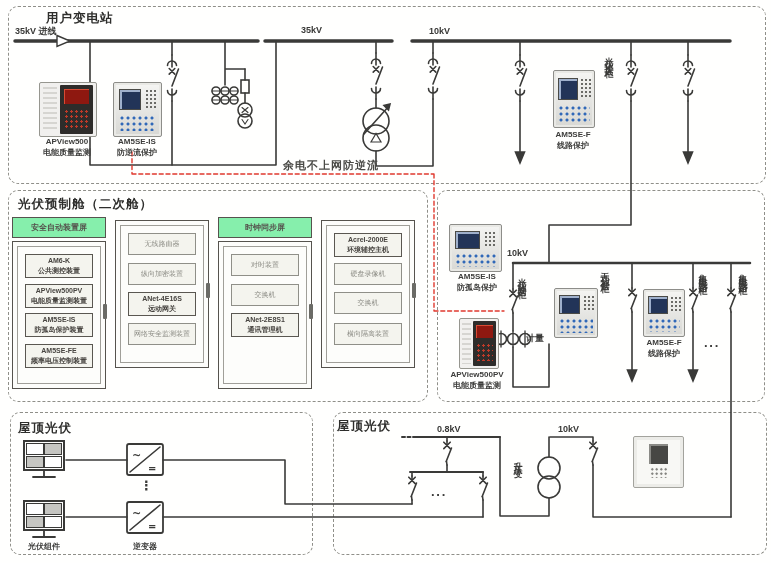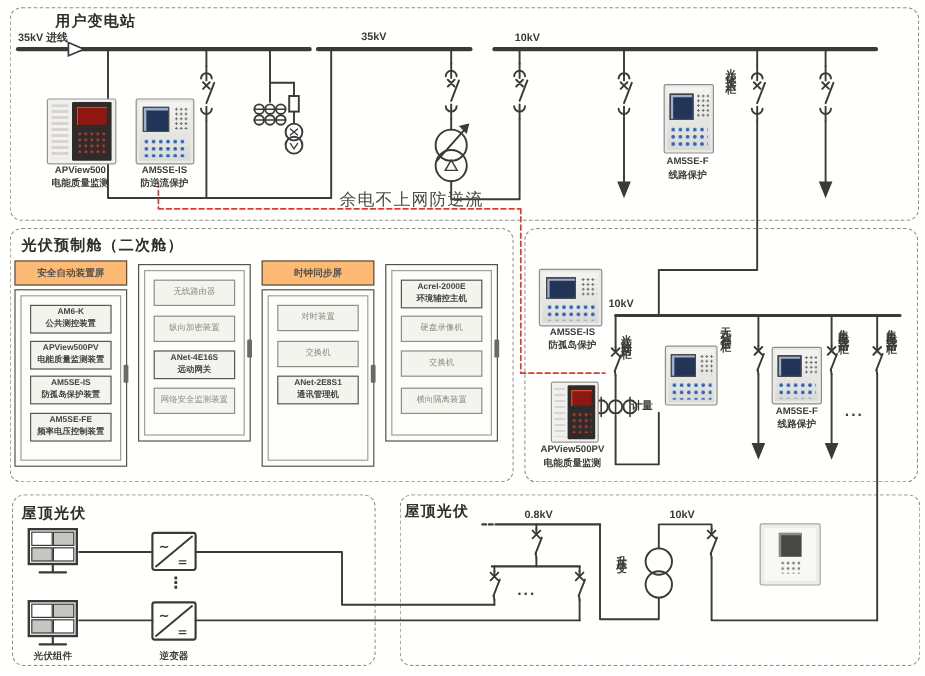--- a/index.html
+++ b/index.html
@@ -1,21 +1,21 @@
 <!DOCTYPE html>
 <html><head>
 <meta charset="utf-8">
 <style>
   html,body{margin:0;padding:0;background:#ffffff;}
   #app{position:relative;width:771px;height:563px;background:#fffffe;overflow:hidden;
        font-family:"Liberation Sans","DejaVu Sans",sans-serif;color:#3a3a38;}
   .section{position:absolute;border:1.6px dashed #8f8f89;border-radius:10px;}
   .sec-title{position:absolute;font-size:12.5px;font-weight:bold;color:#2e2e2c;letter-spacing:1px;white-space:nowrap;}
   .buslabel{position:absolute;font-size:9px;font-weight:bold;color:#3a3a38;white-space:nowrap;}
-  .note-red{position:absolute;font-size:14px;font-weight:normal;color:#4a4a46;letter-spacing:1px;white-space:nowrap;}
+  .note-red{position:absolute;font-size:11px;font-weight:bold;color:#4a4a46;letter-spacing:1px;white-space:nowrap;}
   .dev-label{position:absolute;width:80px;text-align:center;font-size:8px;font-weight:bold;
              color:#3d3d3b;line-height:1.4;white-space:nowrap;}
   .vtext{position:absolute;writing-mode:vertical-rl;text-orientation:upright;font-size:9px;font-weight:bold;
          color:#3a3a38;letter-spacing:3px;line-height:1;}
   .ellipsis{position:absolute;font-size:13px;font-weight:bold;color:#3a3a38;letter-spacing:1px;}
   svg{position:absolute;left:0;top:0;}
   svg text{font-family:"DejaVu Sans",sans-serif;}
 
   
   .relay{position:absolute;background:linear-gradient(180deg,#f5f5f3,#d8d8d4);border:1px solid #8d8d89;
@@ -33,21 +33,21 @@
   .a-screen{position:absolute;left:12%;top:8%;width:76%;height:30%;background:#8e1810;box-shadow:inset 1px 1px 0 #d84a33;}
   .a-dots{position:absolute;left:12%;top:48%;width:76%;height:40%;
           background-image:radial-gradient(circle,#c03a28 1.1px,transparent 1.4px);background-size:5px 5px;}
   .pwc{position:absolute;background:#f8f8f5;border:1px solid #a3a39d;box-shadow:inset 0 0 0 3px #ecece8;border-radius:2px;}
   .p-screen{position:absolute;left:30%;top:14%;width:40%;height:40%;background:#474744;box-shadow:inset 2px 2px 0 #8a8a86;}
   .p-keys{position:absolute;left:33%;top:60%;width:34%;height:22%;
           background-image:radial-gradient(circle,#7a7a76 1px,transparent 1.3px);background-size:4.5px 4.5px;}
 
   
   .cabinet{position:absolute;top:217px;width:94px;}
-  .cab-header{height:19px;border:1.5px solid #56534e;background:#fdba74;display:flex;align-items:center;
+  .cab-header{height:19px;border:1.5px solid #56534e;background:#86efac;display:flex;align-items:center;
               justify-content:center;font-size:8px;font-weight:bold;color:#55524d;white-space:nowrap;}
   .cab-body{position:relative;margin-top:3px;height:146px;border:1.5px solid #56534e;background:#fdfdfb;}
   .cab-inner{position:absolute;inset:4px;border:1px solid #a09f99;}
   .cab-handle{position:absolute;right:-2px;top:62px;width:4px;height:15px;background:#6b6b66;border-radius:1px;}
   .module{position:absolute;left:12px;width:66px;min-height:18px;border:1.5px solid #5a5751;background:#f4f4ee;
           display:flex;flex-direction:column;align-items:center;justify-content:center;font-size:7px;font-weight:bold;
           color:#474440;line-height:1.4;padding:1px 0;text-align:center;white-space:nowrap;}
   .module.muted{border-color:#8f8f88;color:#8c8c85;font-weight:normal;}
 </style>
 </head>

